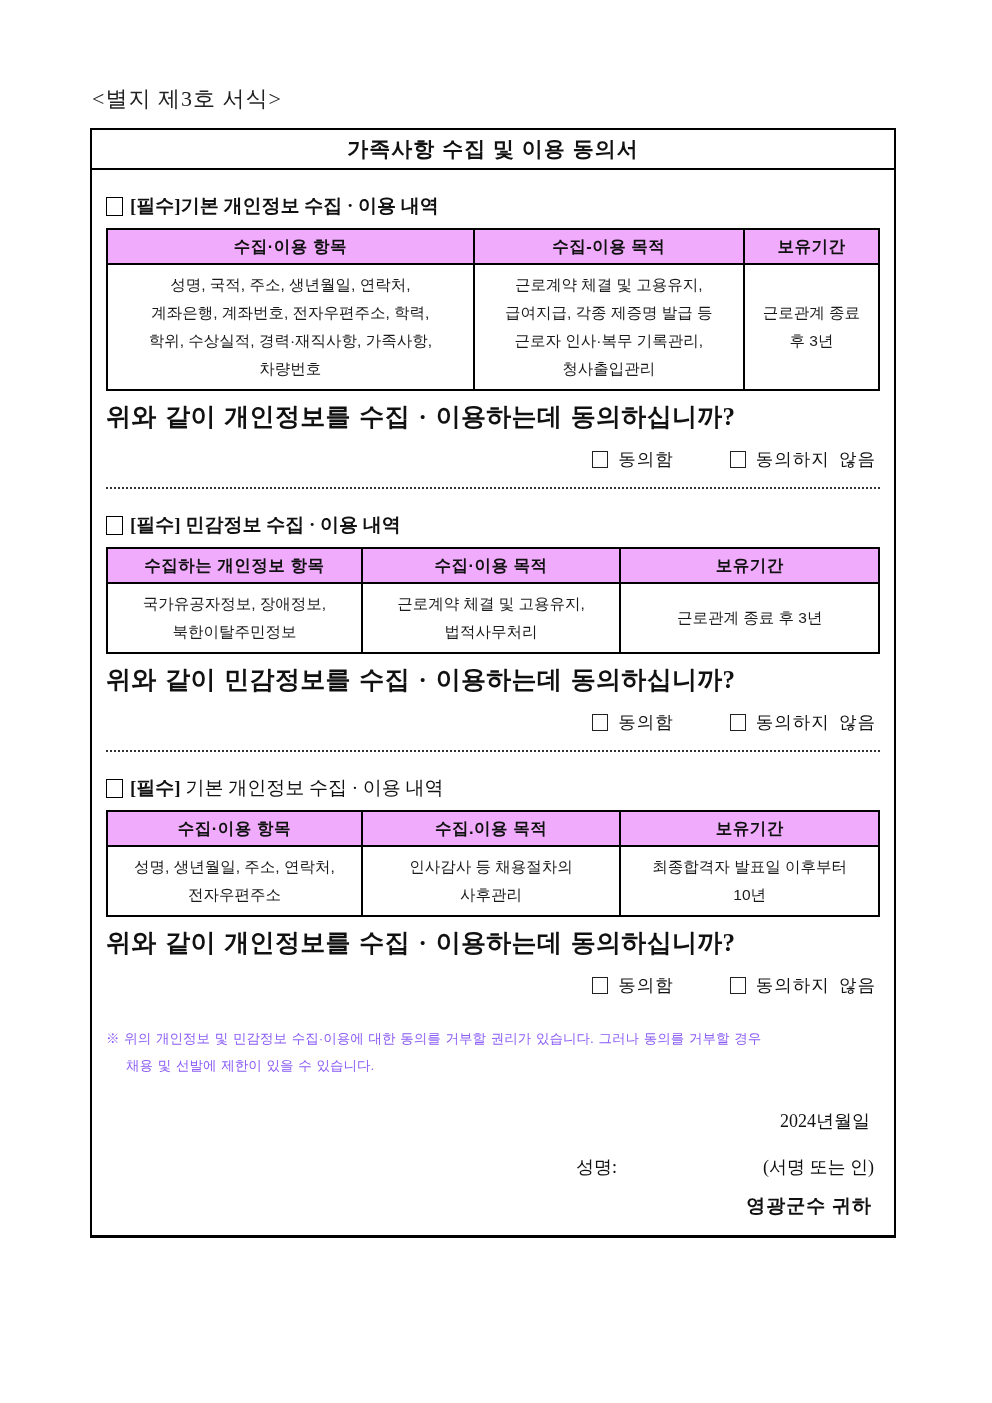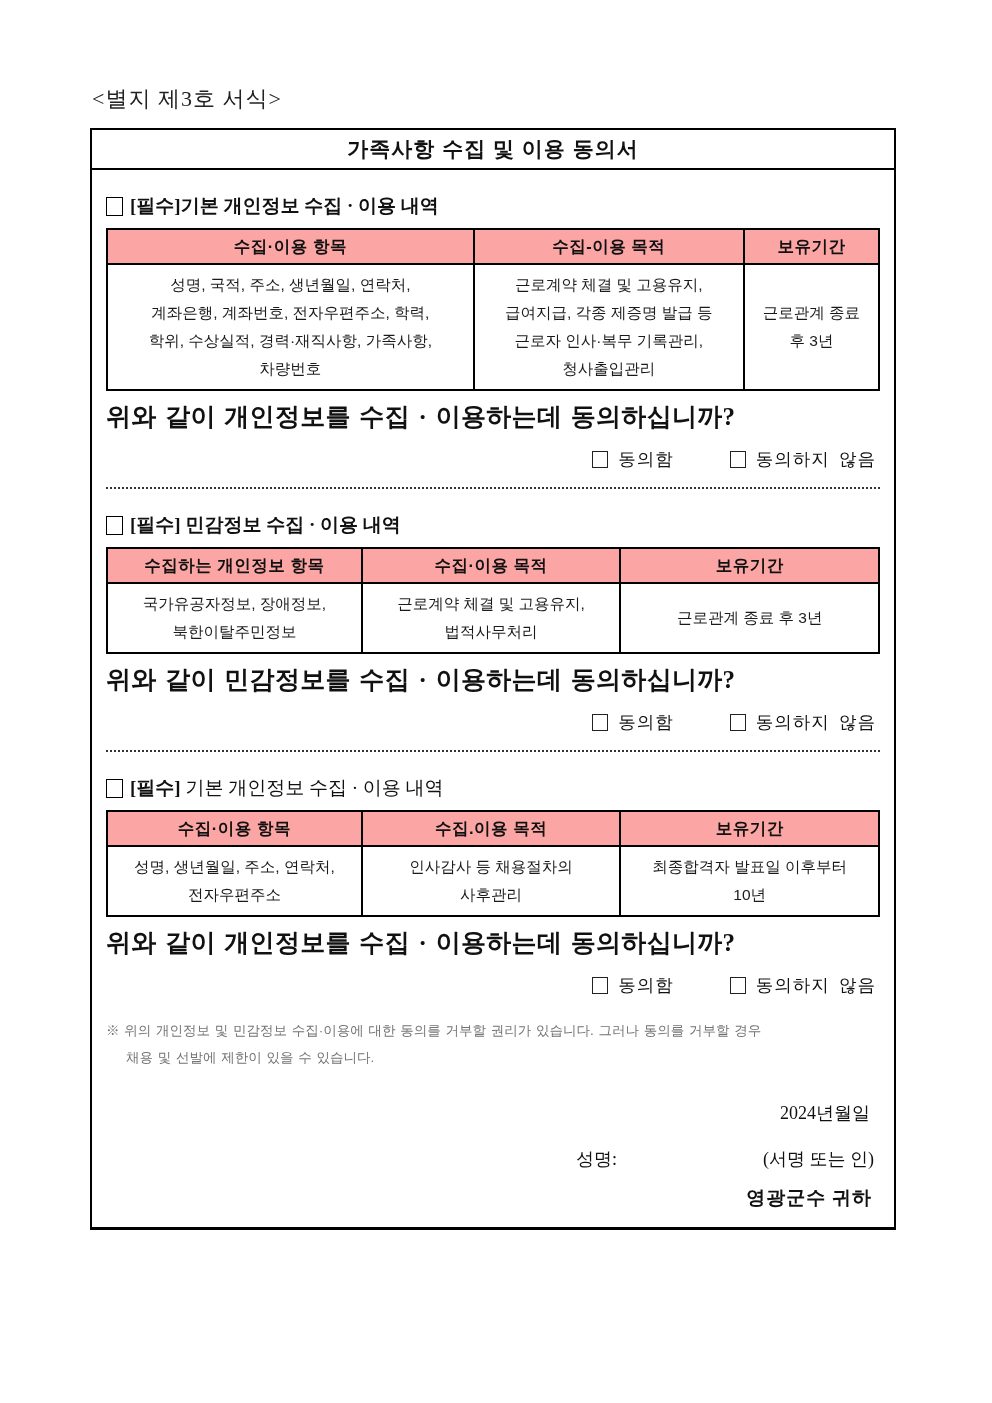--- a/index.html
+++ b/index.html
@@ -69,21 +69,21 @@
     border-collapse: collapse;
     font-family: "Liberation Sans", sans-serif;
     table-layout: fixed;
   }
   table.tbl th, table.tbl td {
     border: 2px solid #000;
     text-align: center;
     vertical-align: middle;
   }
   table.tbl th {
-    background: #fca5a5;
+    background: #f0abfc;
     font-size: 16.5px;
     font-weight: 700;
     height: 35px;
     letter-spacing: 0.5px;
   }
   table.tbl td {
     font-size: 15.5px;
     line-height: 28px;
     padding: 6px 4px;
     white-space: pre-line;
@@ -118,25 +118,25 @@
   }
   .choice .lbl { letter-spacing: 1px; word-spacing: 4px; }
 
   .dotted {
     margin-top: 16px;
     border-top: 2px dotted #333;
     height: 0;
   }
 
   .notice {
-    margin-top: 20px;
+    margin-top: 28px;
     font-family: "Liberation Sans", sans-serif;
     font-size: 13.5px;
     line-height: 27px;
-    color: #737373;
+    color: #8b5cf6;
     padding-left: 20px;
     text-indent: -20px;
     white-space: pre-line;
     word-spacing: 1px;
   }
 
   .date-row {
     margin-top: 30px;
     display: flex;
     justify-content: flex-end;

